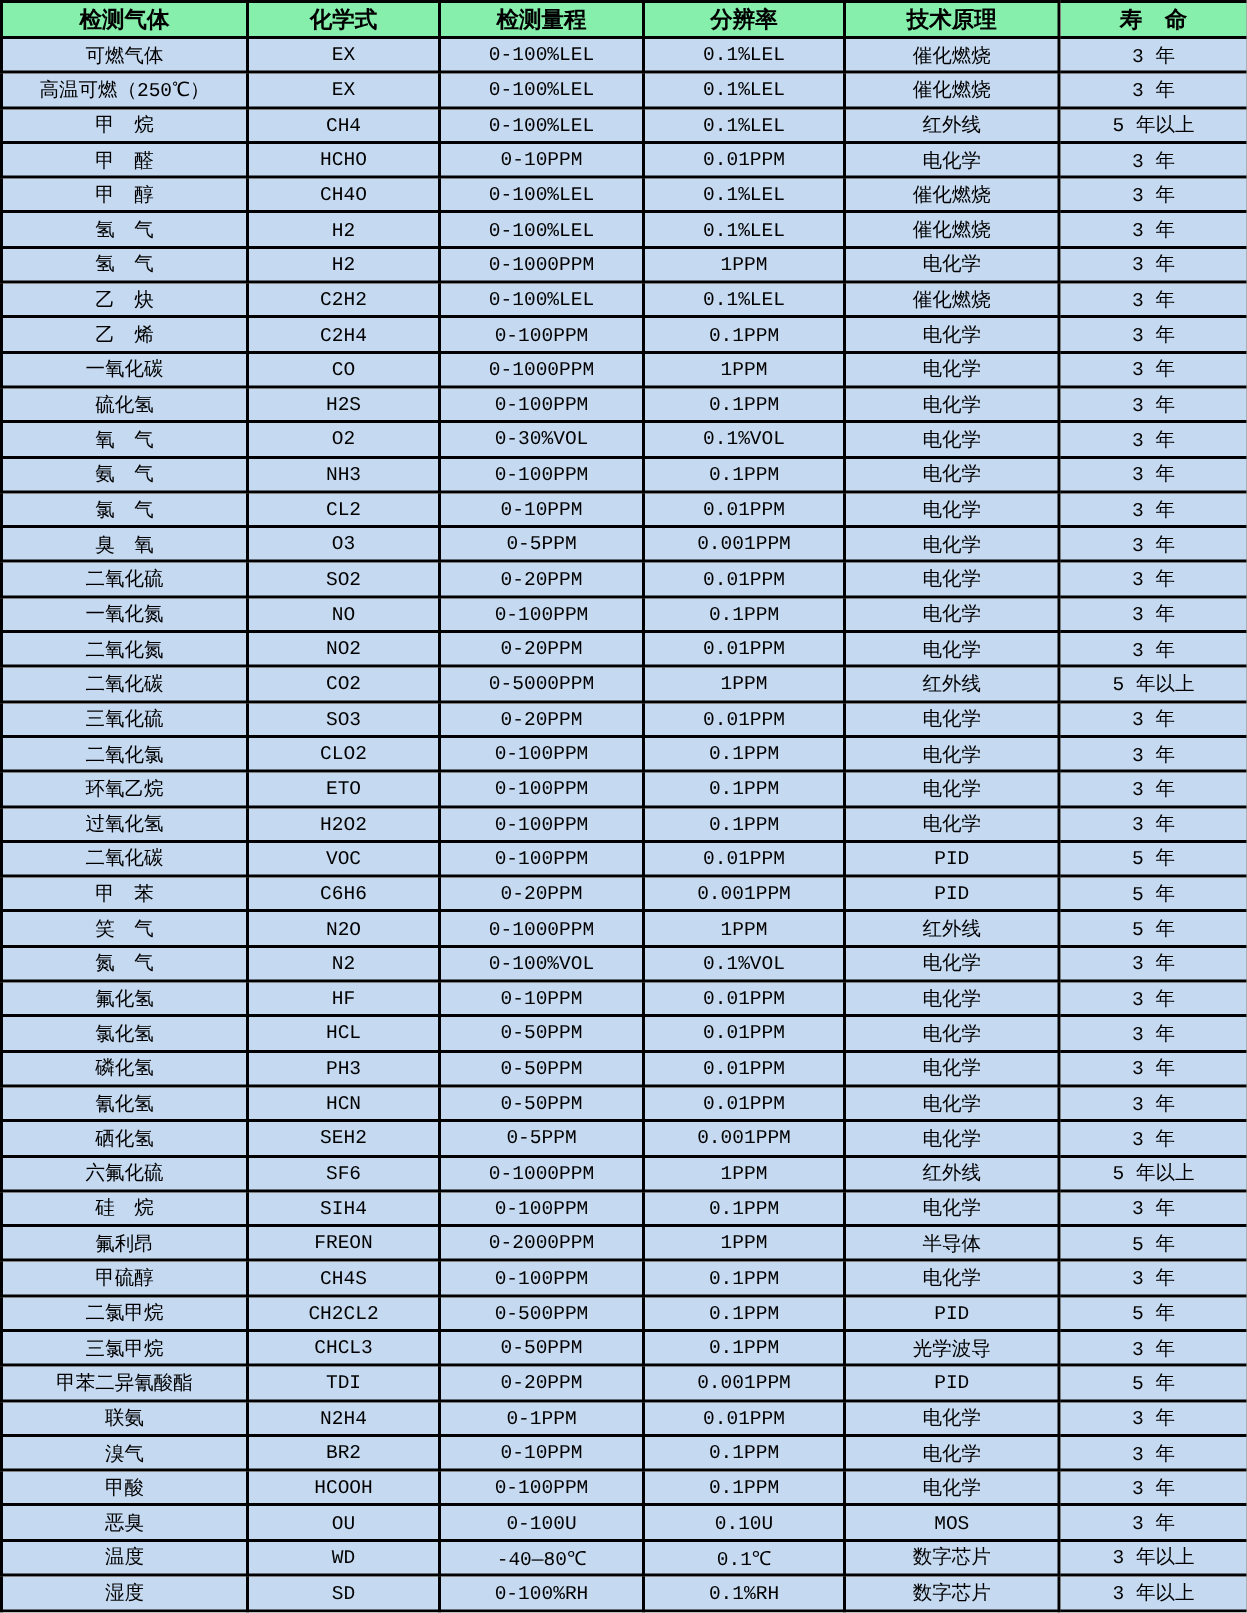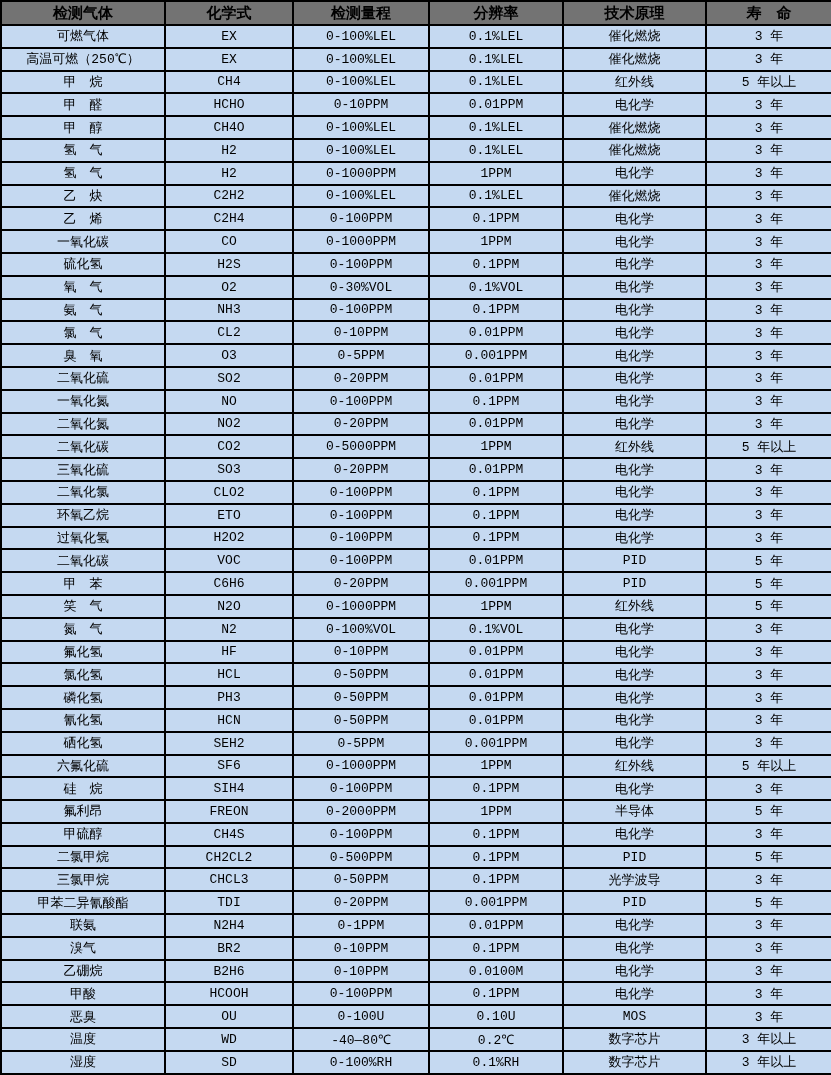--- a/index.html
+++ b/index.html
@@ -17,21 +17,21 @@
   }
   .spec-table th, .spec-table td {
     border: 2px solid #000000;
     text-align: center;
     vertical-align: middle;
     padding: 0;
     overflow: hidden;
     white-space: nowrap;
   }
   .spec-table thead th {
-    background: #737373;
+    background: #86efac;
     font-size: 15px;
     font-weight: bold;
     height: 22px;
   }
   .spec-table tbody td {
     background: #C5D9F1;
     font-size: 13px;
   }
   .spec-table tbody tr {
     height: 21.5px;
@@ -388,48 +388,40 @@
       </tr>
       <tr>
         <td>溴气</td>
         <td>BR2</td>
         <td>0-10PPM</td>
         <td>0.1PPM</td>
         <td>电化学</td>
         <td>3 年</td>
       </tr>
       <tr>
-        <td>乙硼烷</td>
-        <td>B2H6</td>
-        <td>0-10PPM</td>
-        <td>0.0100M</td>
-        <td>电化学</td>
-        <td>3 年</td>
-      </tr>
-      <tr>
         <td>甲酸</td>
         <td>HCOOH</td>
         <td>0-100PPM</td>
         <td>0.1PPM</td>
         <td>电化学</td>
         <td>3 年</td>
       </tr>
       <tr>
         <td>恶臭</td>
         <td>OU</td>
         <td>0-100U</td>
         <td>0.10U</td>
         <td>MOS</td>
         <td>3 年</td>
       </tr>
       <tr>
         <td>温度</td>
         <td>WD</td>
         <td>-40—80℃</td>
-        <td>0.2℃</td>
+        <td>0.1℃</td>
         <td>数字芯片</td>
         <td>3 年以上</td>
       </tr>
       <tr>
         <td>湿度</td>
         <td>SD</td>
         <td>0-100%RH</td>
         <td>0.1%RH</td>
         <td>数字芯片</td>
         <td>3 年以上</td>

